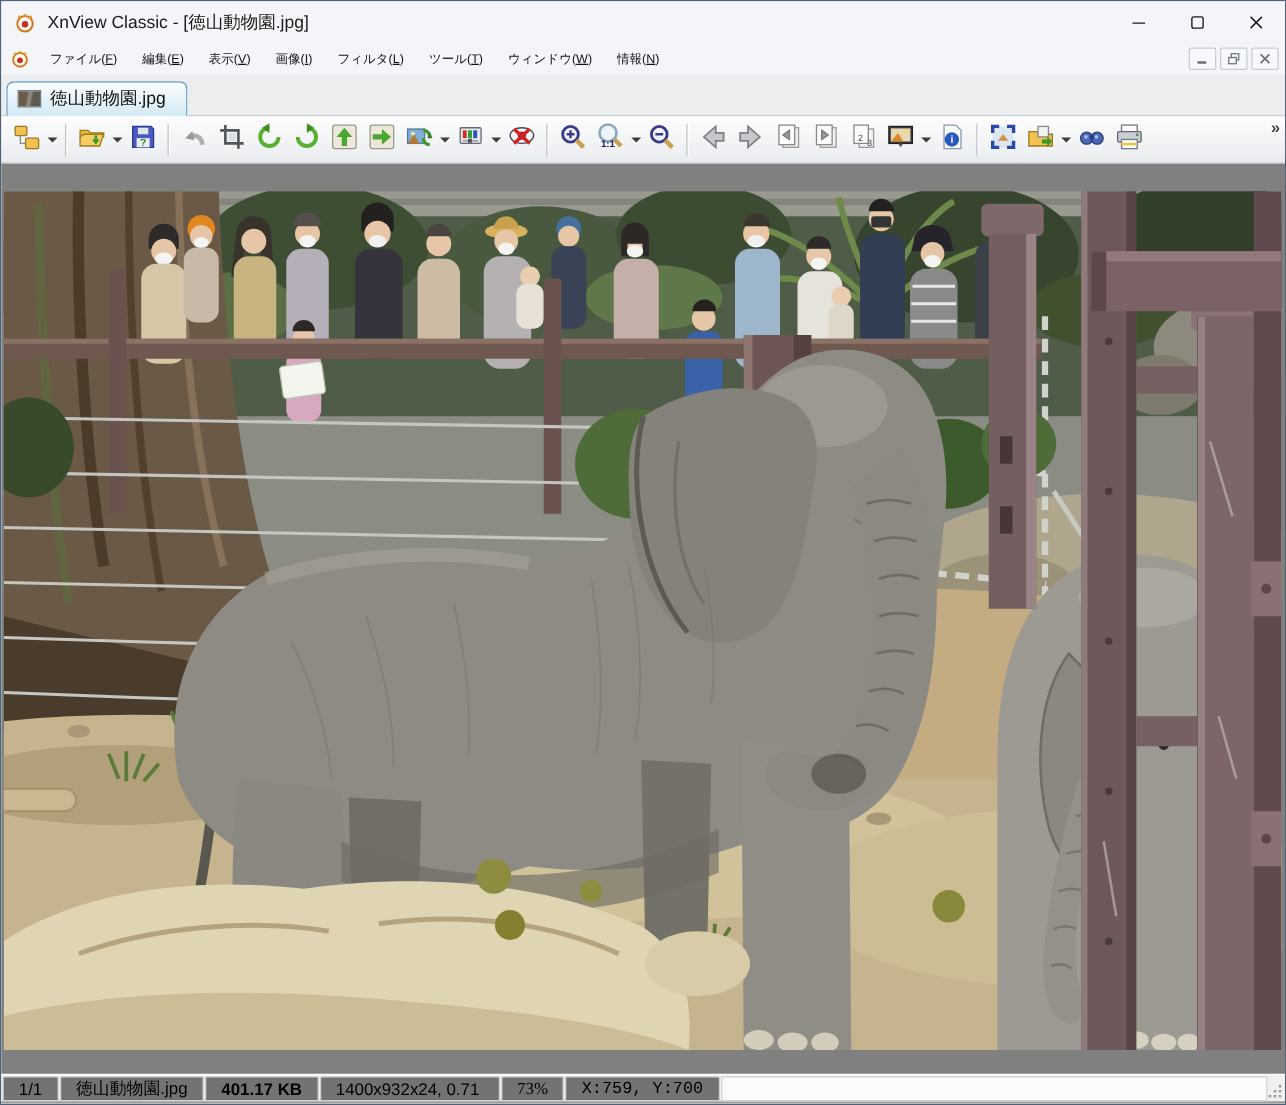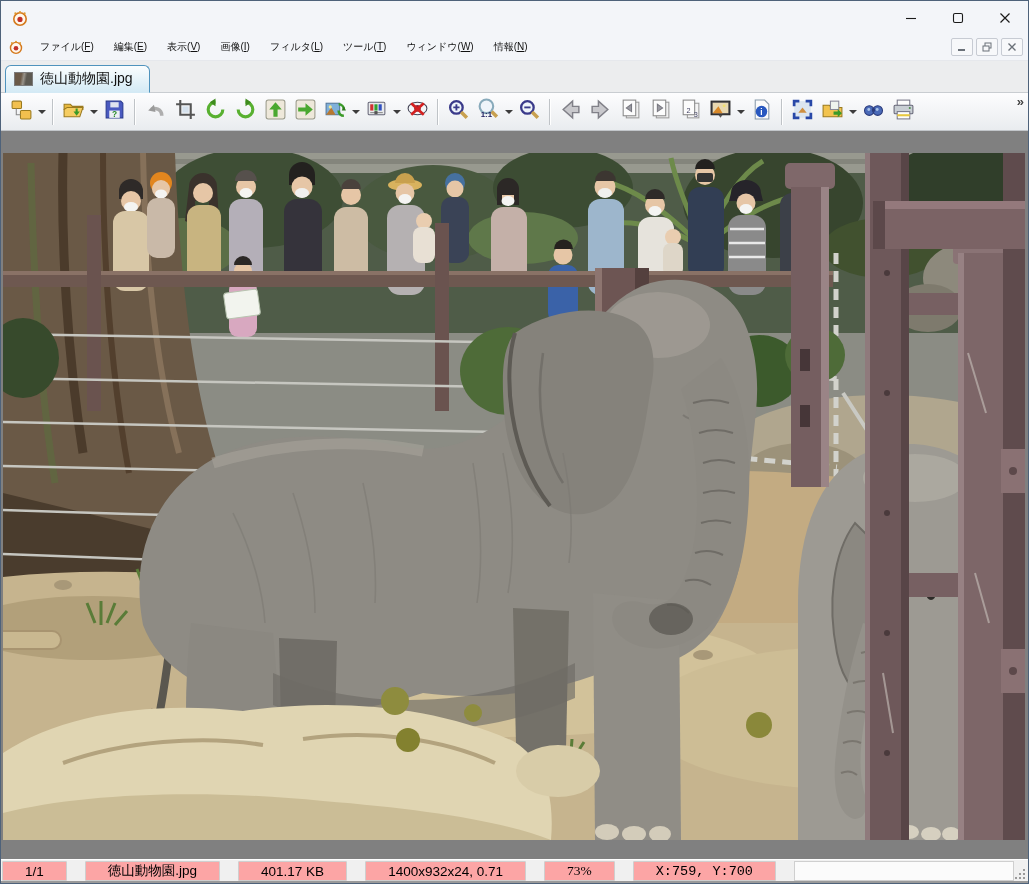--- a/index.html
+++ b/index.html
@@ -34,40 +34,41 @@
   .tb-drop i{width:0;height:0;border-left:4px solid transparent;border-right:4px solid transparent;border-top:4px solid #3c3c3c;}
   .tb-sep{width:1px;height:26px;background:#bfc3c7;box-shadow:1px 0 0 #ffffff;margin:0 5px;flex:none;}
   .tb-overflow{position:absolute;right:4px;top:1px;font-size:13px;font-weight:bold;color:#444;}
   
   .mdi{flex:1;background:#808080;position:relative;overflow:hidden;}
   .canvas{position:absolute;left:2px;top:22px;width:1022px;height:687px;background:#777;}
   .canvas svg{display:block;}
   
   .statusbar{height:24px;background:#f0f0f0;border-top:1px solid #ffffff;box-shadow:inset 0 -2px 0 #9a9a9a;
     display:flex;align-items:stretch;padding:1px 0 2px 1px;flex:none;font-size:13.5px;color:#000;}
-  .sb-cell{background:#fca5a5;border:1px solid #cfcfcf;border-radius:1px;display:flex;align-items:center;
-    padding:0 22px;margin-right:18px;white-space:nowrap;}
+  .sb-cell{background:#737373;border:1px solid #cfcfcf;border-radius:1px;display:flex;align-items:center;
+    padding:0 12px;margin-right:1px;white-space:nowrap;}
   .sb-fill{flex:1;background:#fbfbfb;border:1px solid #cfcfcf;margin-right:14px;}
   .grip{position:absolute;right:1px;bottom:3px;width:13px;height:13px;}
 </style>
 </head>
 <body>
 
 <div class="window">
 
   <div class="titlebar">
     <span class="app-icon">
       <svg width="18" height="18" viewBox="0 0 18 18">
           <circle cx="9" cy="10" r="6.2" fill="#fff7ec" stroke="#d4781c" stroke-width="1.6"></circle>
           <circle cx="9" cy="10.4" r="2.6" fill="#c23028"></circle>
           <circle cx="4.4" cy="4.4" r="1.1" fill="#e09a30"></circle>
           <circle cx="9" cy="3.2" r="1.1" fill="#e09a30"></circle>
           <circle cx="13.6" cy="4.4" r="1.1" fill="#e09a30"></circle>
         </svg>
     </span>
+    <span class="title-text">XnView Classic - [徳山動物園.jpg]</span>
     <div class="win-controls">
       <div class="win-btn">
           <svg width="12" height="12" viewBox="0 0 12 12">
             <line x1="1" y1="6.5" x2="11" y2="6.5" stroke="#1a1a1a" stroke-width="1.1"></line>
           </svg>
         </div>
       <div class="win-btn">
           <svg width="12" height="12" viewBox="0 0 12 12">
             <rect x="1.5" y="1.5" width="9" height="9" rx="1.5" fill="none" stroke="#1a1a1a" stroke-width="1.1"></rect>
           </svg>
@@ -682,21 +683,21 @@
               <circle cx="756" cy="572" r="13" fill="#8a883a"></circle>
           </g>
         </g>
       </svg>
     </div>
   </div>
 
   <div class="statusbar" id="statusbar">
       <div class="sb-cell" style="min-width: 36px;">1/1</div>
       <div class="sb-cell" style="min-width: 106px;">徳山動物園.jpg</div>
-      <div class="sb-cell" style="min-width: 80px;">401.17 KB</div>
+      <div class="sb-cell" style="min-width: 80px; font-weight: bold;">401.17 KB</div>
       <div class="sb-cell" style="min-width: 144px;">1400x932x24, 0.71</div>
       <div class="sb-cell" style="min-width: 44px; font-family: Liberation Serif, serif;">73%</div>
       <div class="sb-cell" style="min-width: 102px; font-family: Liberation Mono, monospace;">X:759, Y:700</div>
       <div class="sb-fill"></div>
     </div>
   <div class="grip">
     <svg width="13" height="13" viewBox="0 0 13 13">
         <g fill="#9a9a9a">
           <rect x="9" y="9" width="2" height="2"></rect>
           <rect x="9" y="5" width="2" height="2"></rect>

